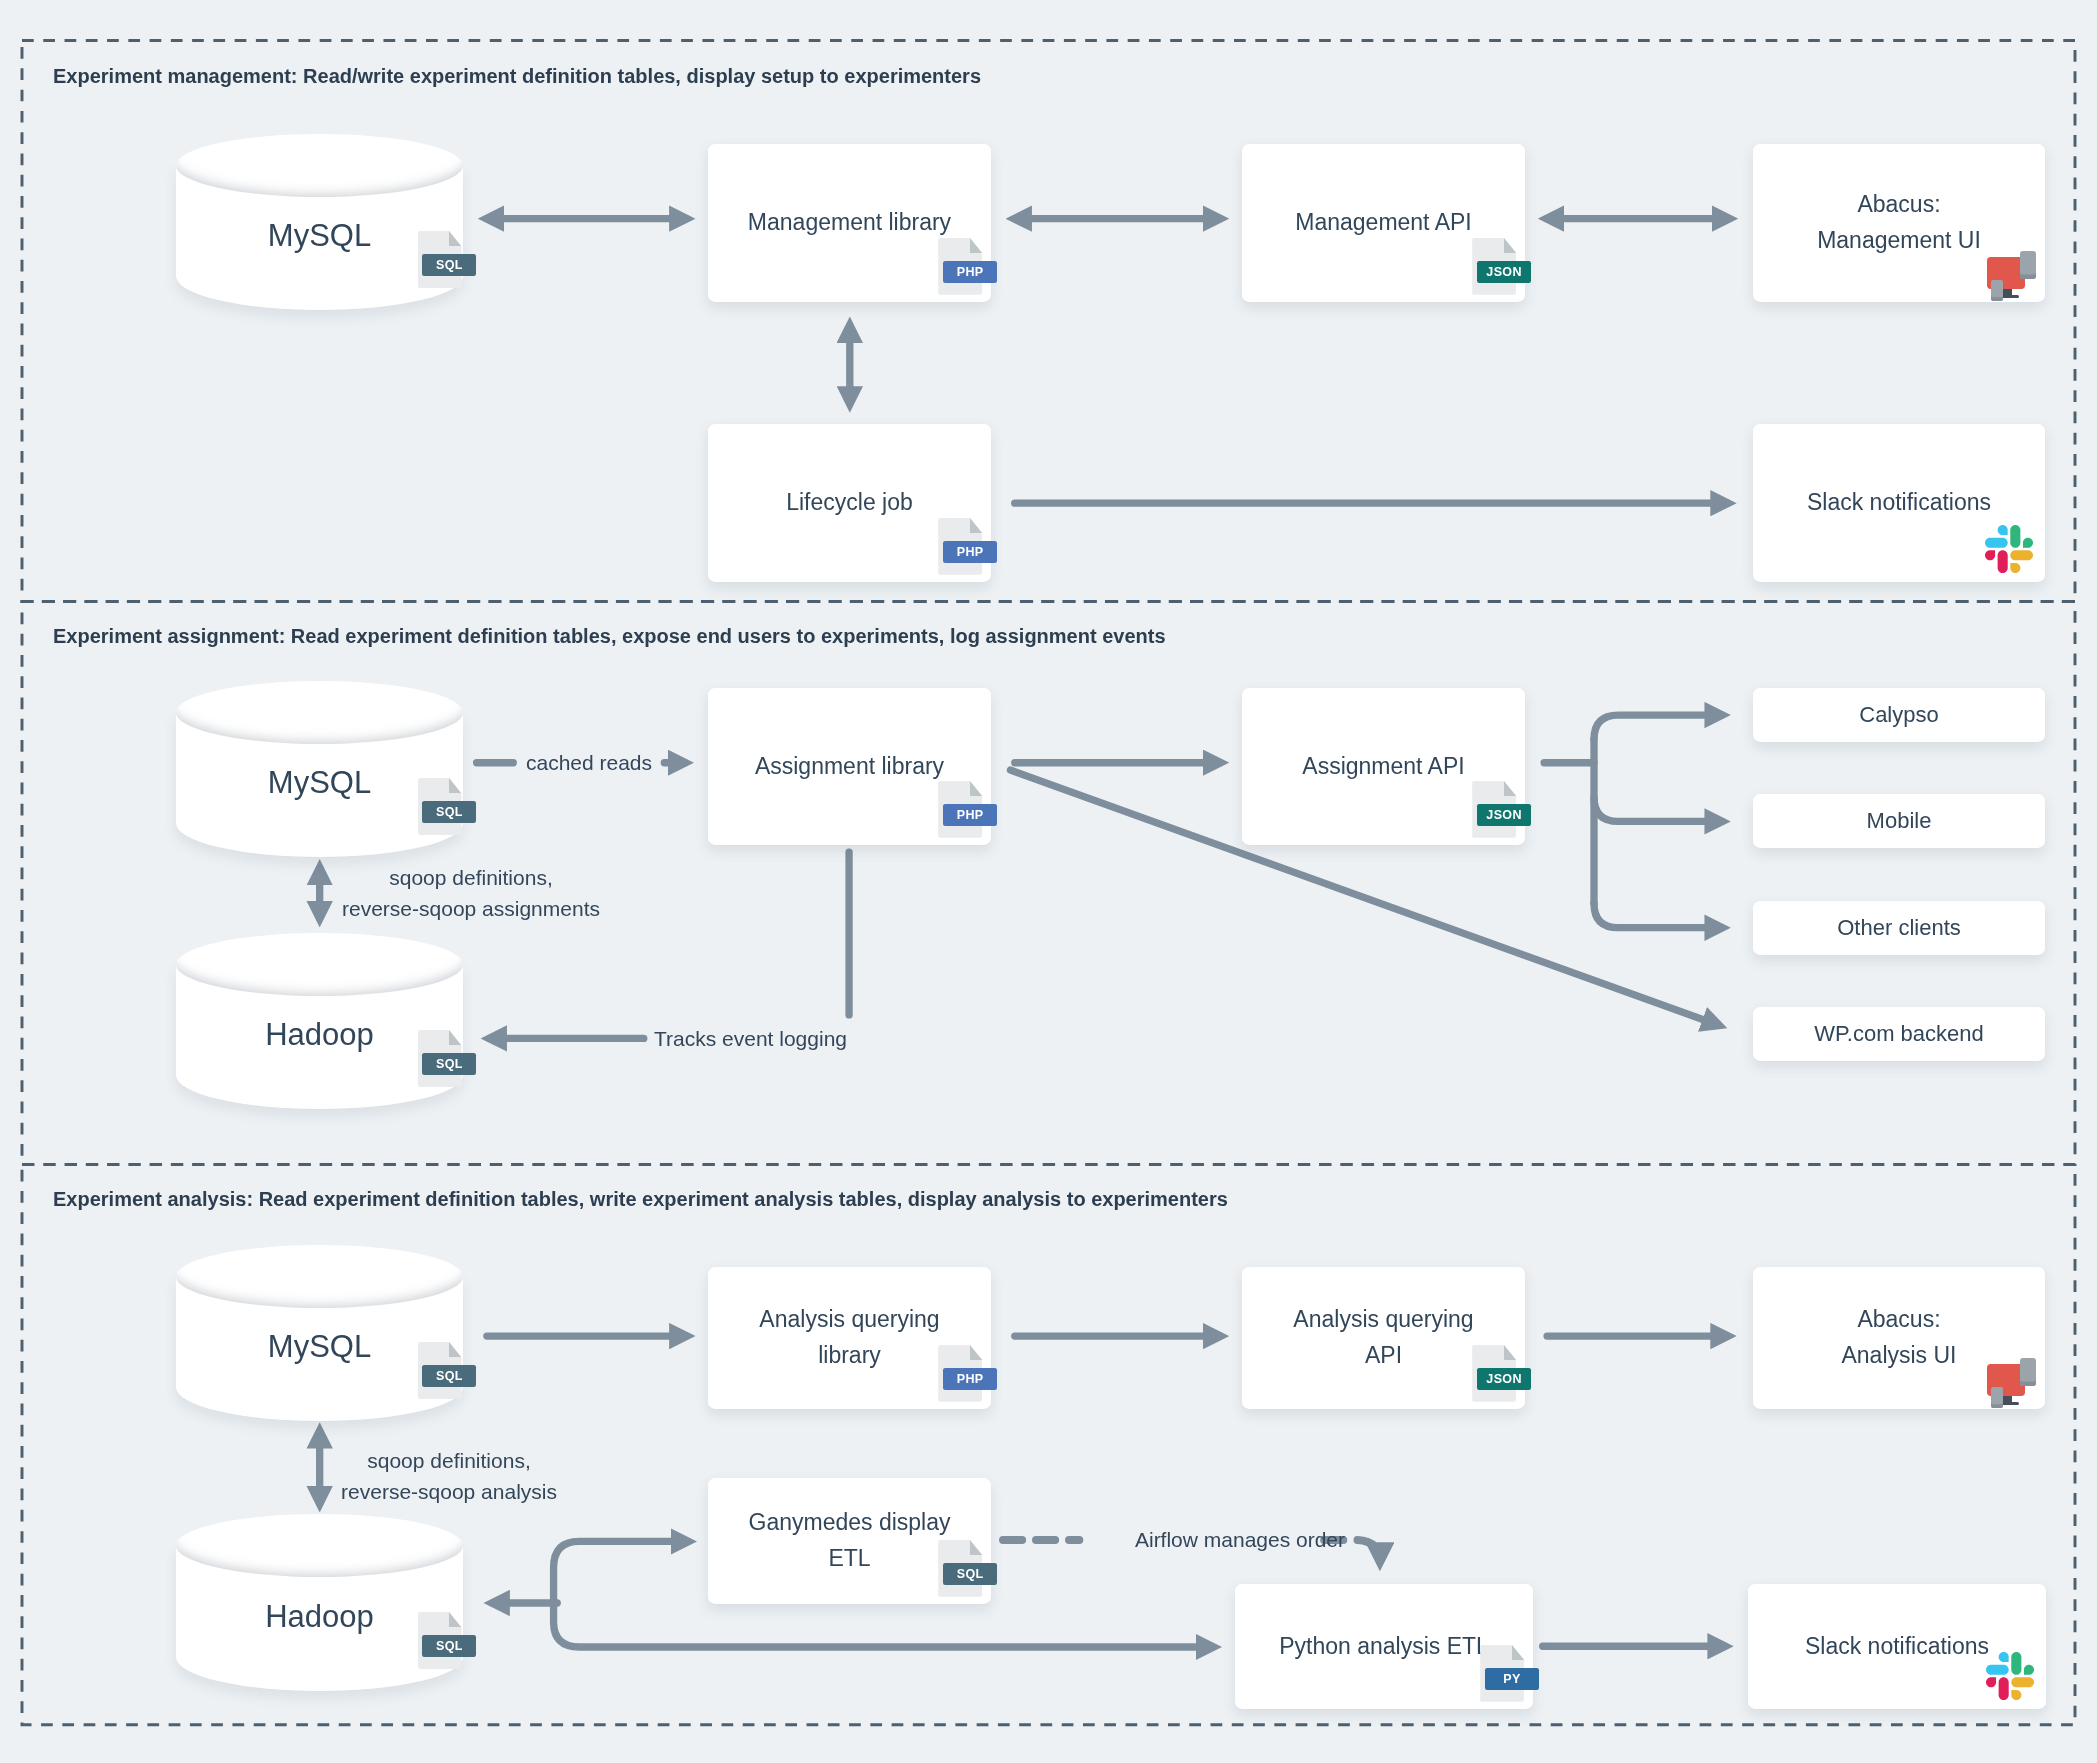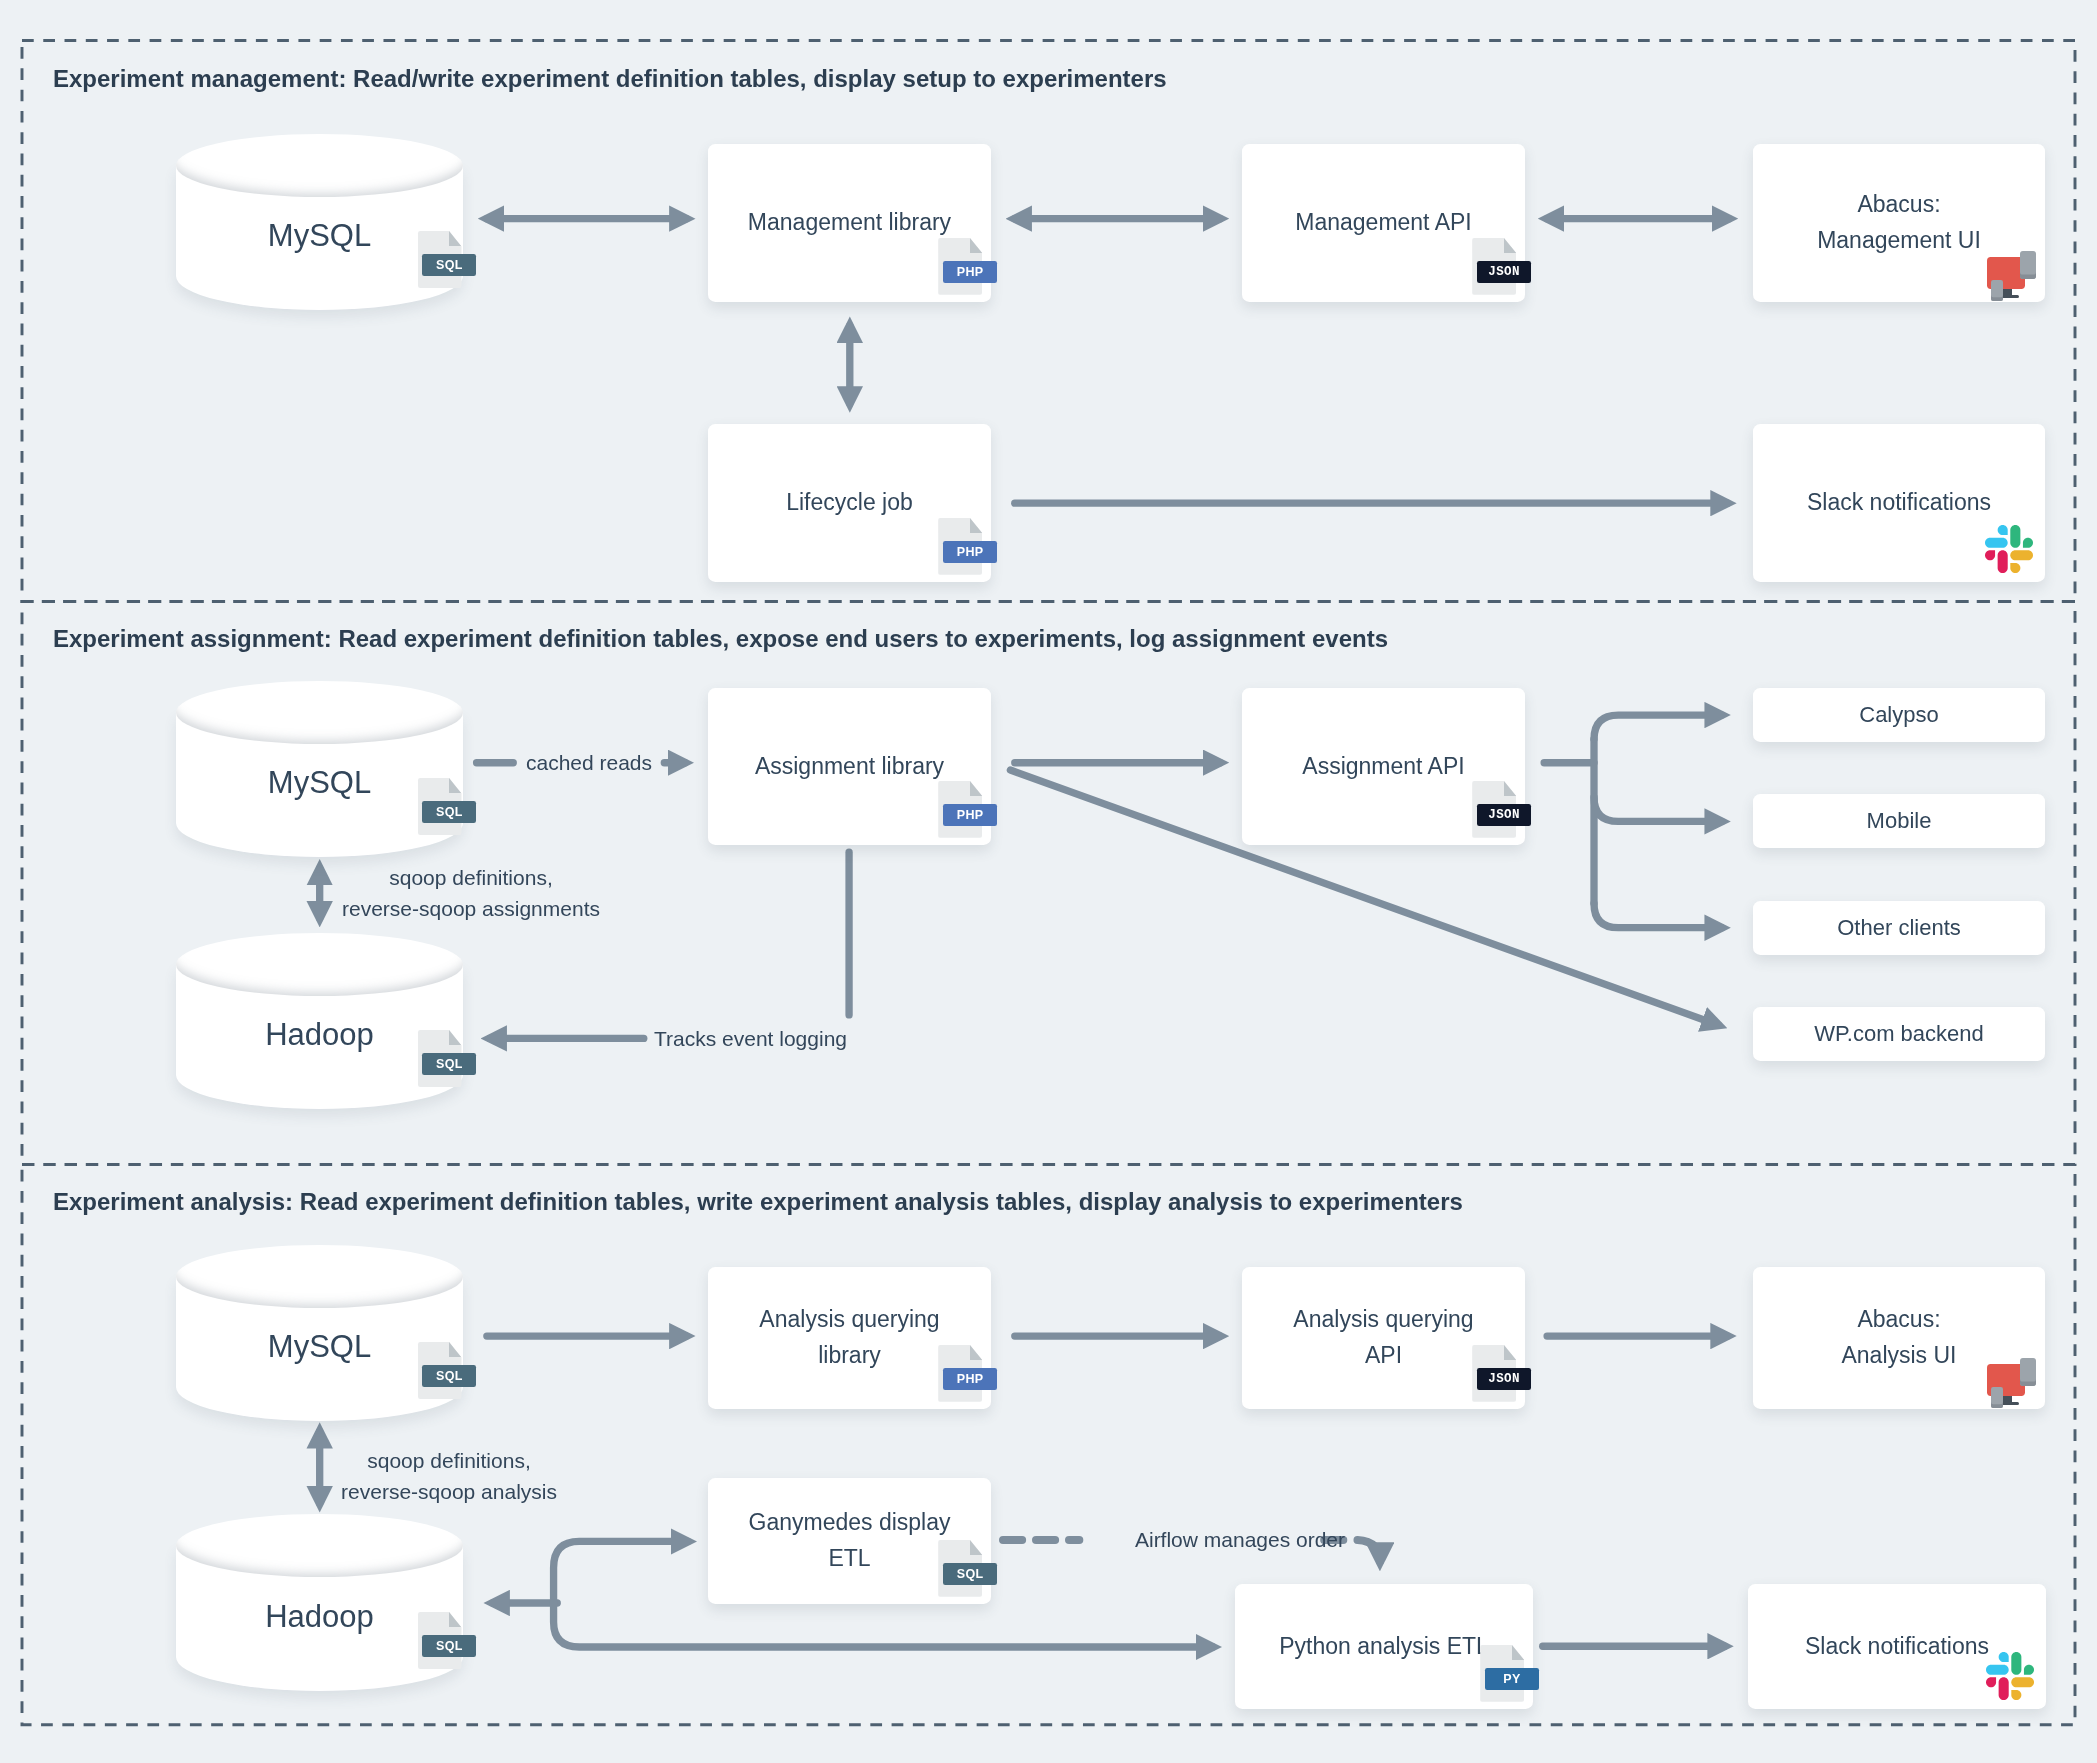--- a/index.html
+++ b/index.html
@@ -1,19 +1,19 @@
 <!DOCTYPE html>
 <html style="font-size:11.7px"><head>
 <meta charset="utf-8">
 <style>
   html,body{margin:0;padding:0;background:#EDF1F4;}
   #stage{position:relative;width:2097px;height:1763px;background:#EDF1F4;overflow:hidden;
          font-family:"Liberation Sans",sans-serif;color:#32465A;}
   svg.edges{position:absolute;left:0;top:0;pointer-events:none;}
-  .sec-title{position:absolute;font-size:24px;font-weight:700;color:#2C3E50;white-space:nowrap;}
+  .sec-title{position:absolute;font-size:20px;font-weight:700;color:#2C3E50;white-space:nowrap;}
   .node{position:absolute;background:#fff;border-radius:7.3px;
         box-shadow:0 5.9px 13.2px rgba(54,74,94,.12);
         display:flex;align-items:center;justify-content:center;}
   .node-label{font-size:23px;line-height:1.55;text-align:center;color:#32465A;white-space:pre-line;}
   .smallbox .node-label{font-size:22px;}
   .cyl{position:absolute;}
   .cyl-body{position:absolute;left:0;right:0;top:31px;bottom:0;background:#fff;
             border-radius:0 0 50% 50% / 0 0 34px 34px;
             box-shadow:0 7.3px 13.2px rgba(54,74,94,.10);}
   .cyl-top{position:absolute;left:0;right:0;top:0;height:63px;background:#fff;border-radius:50%;
@@ -26,21 +26,21 @@
   
   .filetag{position:absolute;width:44px;height:57px;z-index:5;}
   .filetag .page{position:absolute;inset:0;background:#E9EBEC;border-radius:2.2px;
                  clip-path:polygon(0 0,72% 0,100% 27%,100% 100%,0 100%);}
   .filetag .fold{position:absolute;top:0;right:0;width:12.5px;height:15.4px;background:#BEC5C9;
                  clip-path:polygon(0 0,100% 100%,0 100%);}
   .filetag .ribbon{position:absolute;left:-5.1px;width:54px;bottom:11.7px;height:22px;border-radius:2.2px;
                    color:#fff;font-weight:700;font-size:12.5px;letter-spacing:0.4px;
                    display:flex;align-items:center;justify-content:center;margin-left:10px;}
   .ribbon.sql{background:#4A6B7C;} .ribbon.php{background:#4C74B9;}
-  .ribbon.json{background:#0f172a;font-family:Liberation Mono, monospace;} .ribbon.py{background:#2D6DA3;}
+  .ribbon.json{background:#0f766e;} .ribbon.py{background:#2D6DA3;}
   .node .filetag{right:8.8px;bottom:7.3px;} .cyl .filetag{right:1.5px;bottom:22px;}
   
   .slack-icon{position:absolute;right:11.7px;bottom:8.8px;width:48px;height:48px;z-index:5;}
   
   .monitor-icon{position:absolute;right:8.8px;bottom:5.9px;width:51px;height:45px;z-index:5;}
   .monitor-icon .screen{position:absolute;left:1.5px;top:5.9px;width:38px;height:32px;background:#E2574C;border-radius:3.7px;}
   .monitor-icon .stand{position:absolute;left:16px;bottom:0;width:10.3px;height:7.3px;background:#454F59;}
   .monitor-icon .base{position:absolute;left:8.8px;bottom:-1.5px;width:25px;height:2.9px;background:#454F59;border-radius:1.5px;}
   .monitor-icon .phone{position:absolute;right:0;top:0;width:16px;height:28px;background:#9CA4AB;border-radius:2.9px;
                        box-shadow:inset 0 -4.4px 0 #868E96;}

